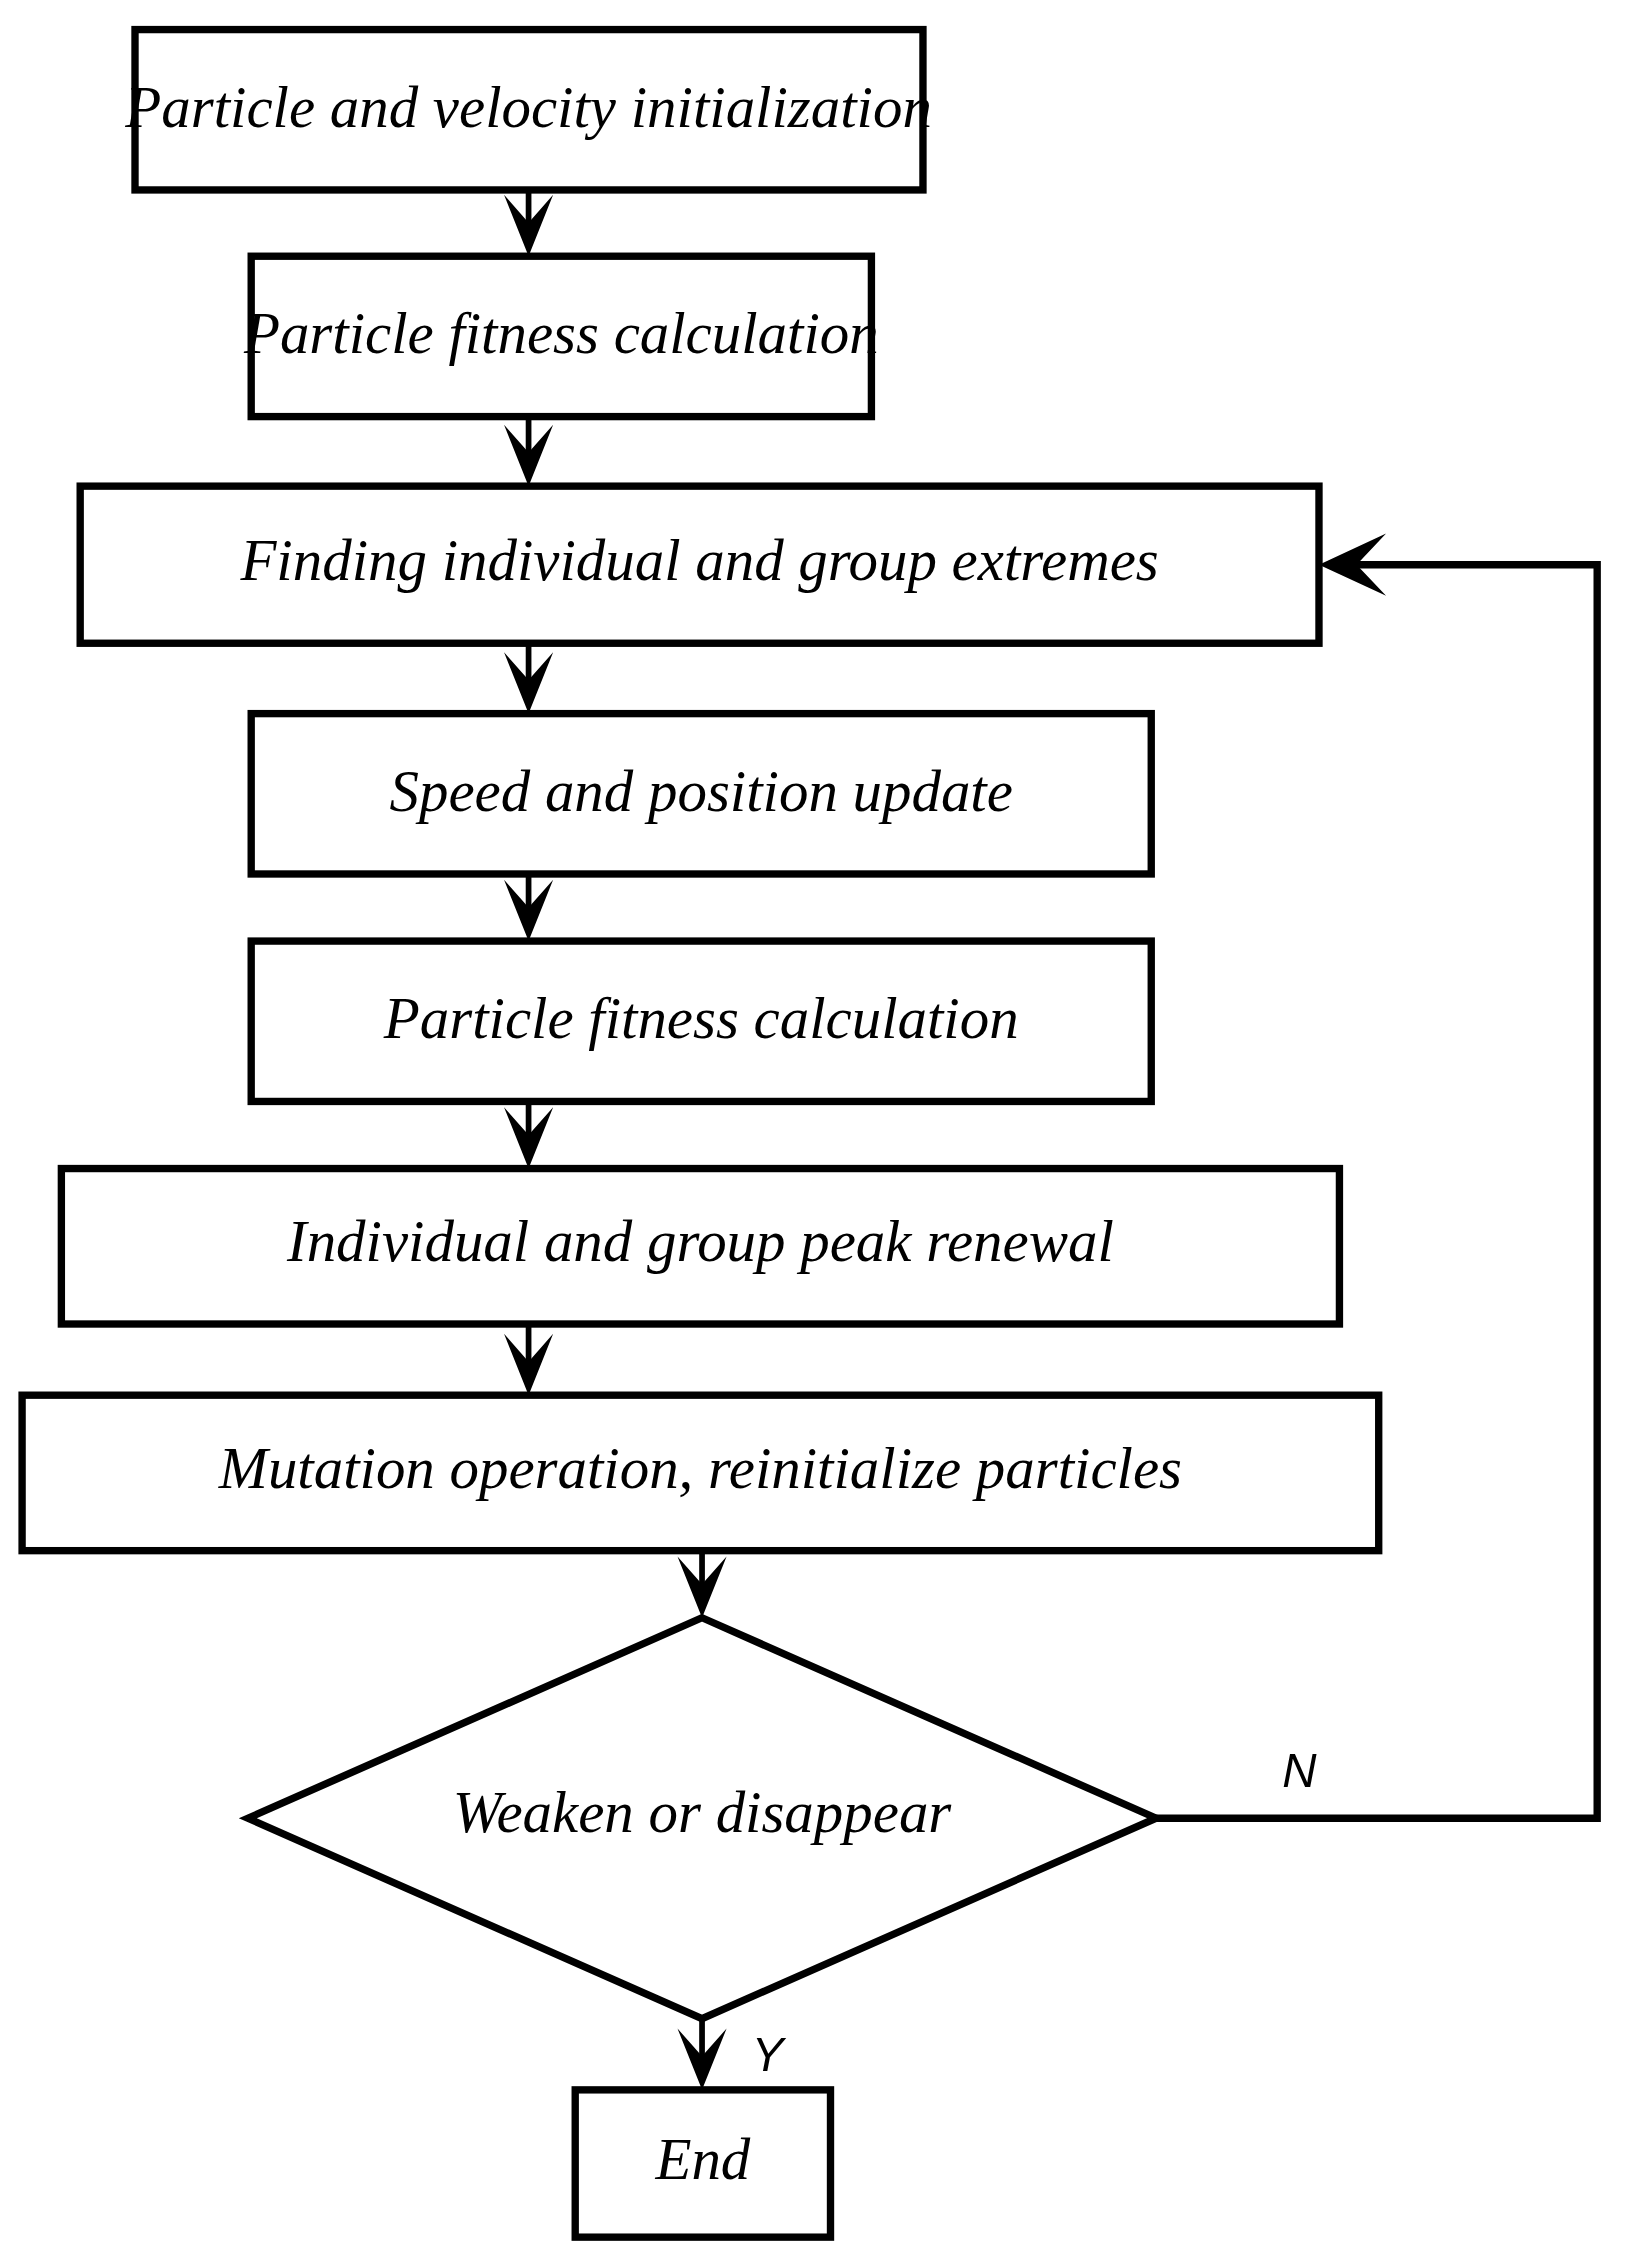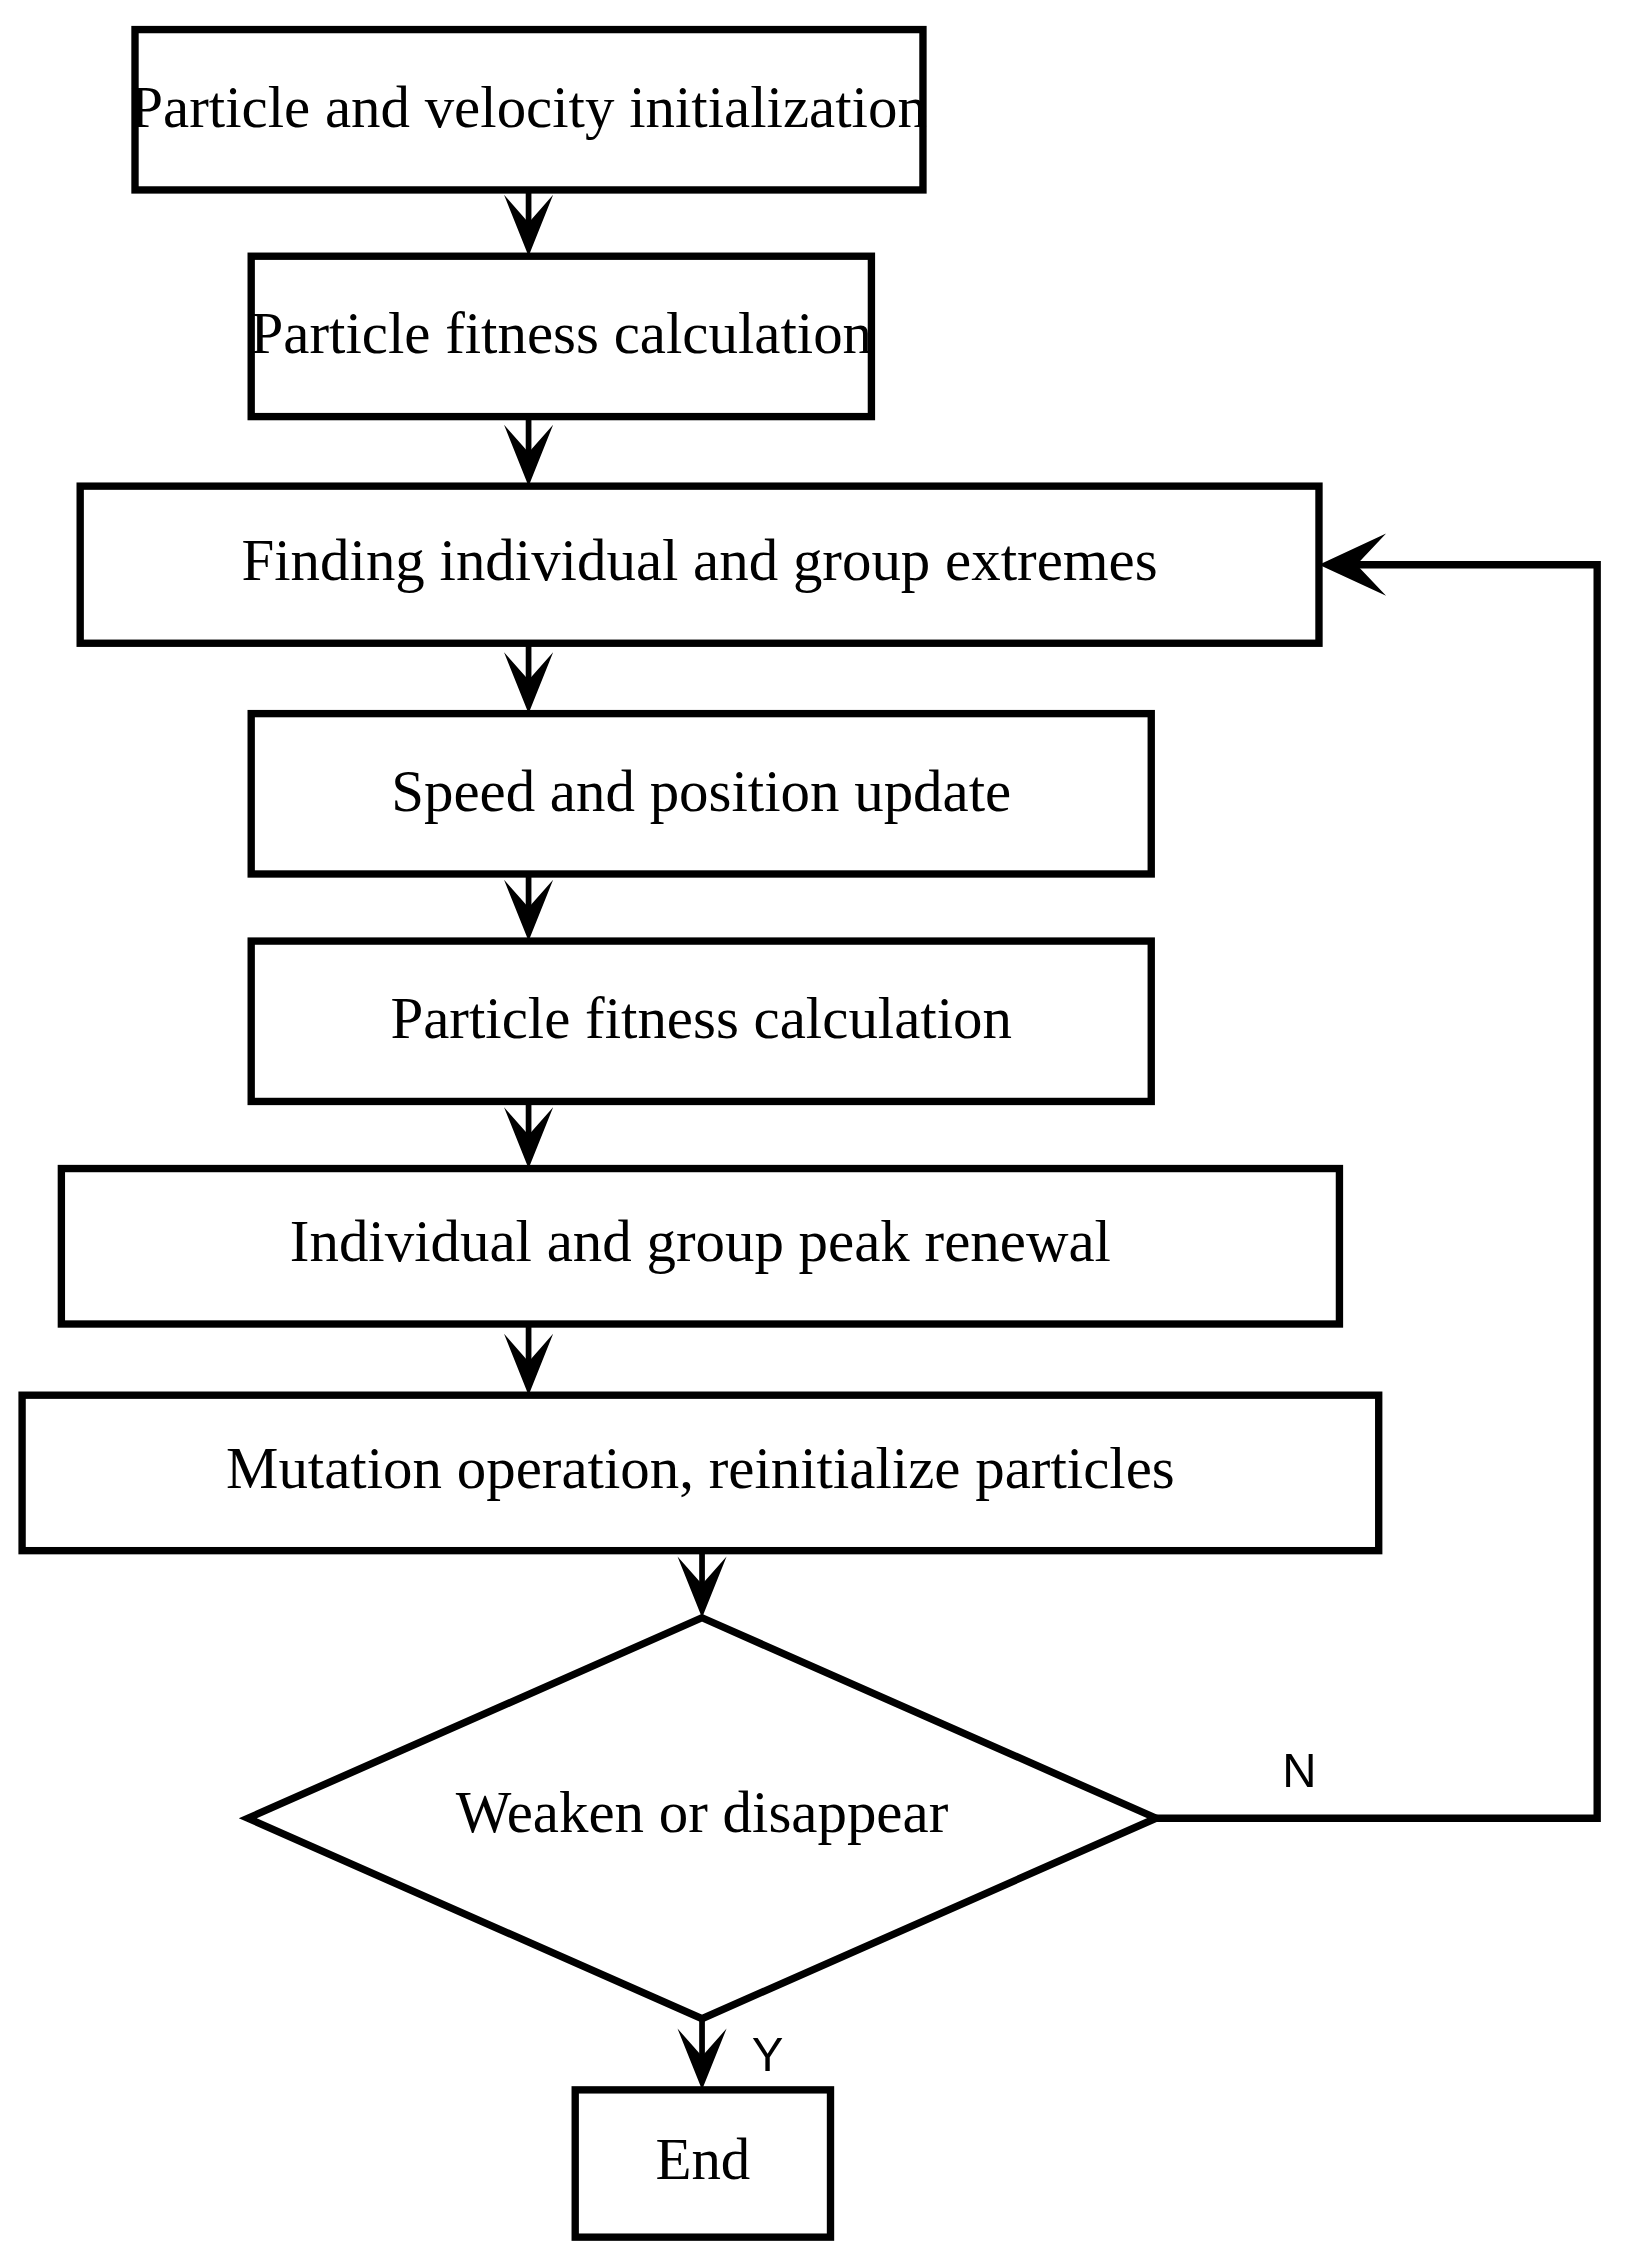--- a/index.html
+++ b/index.html
@@ -11,20 +11,21 @@
     width: 1625px;
     height: 2261px;
     font-family: "Liberation Serif", "DejaVu Serif", serif;
     overflow: hidden;
   }
   #flowchart-root {
     position: relative;
     width: 1625px;
     height: 2022px;
     background: #ffffff;
+    font-style: italic;
   }
   svg.chart-canvas {
     position: absolute;
     inset: 0;
     width: 1625px;
     height: 2261px;
     display: block;
   }
   .node-rect {
     fill: #ffffff;

